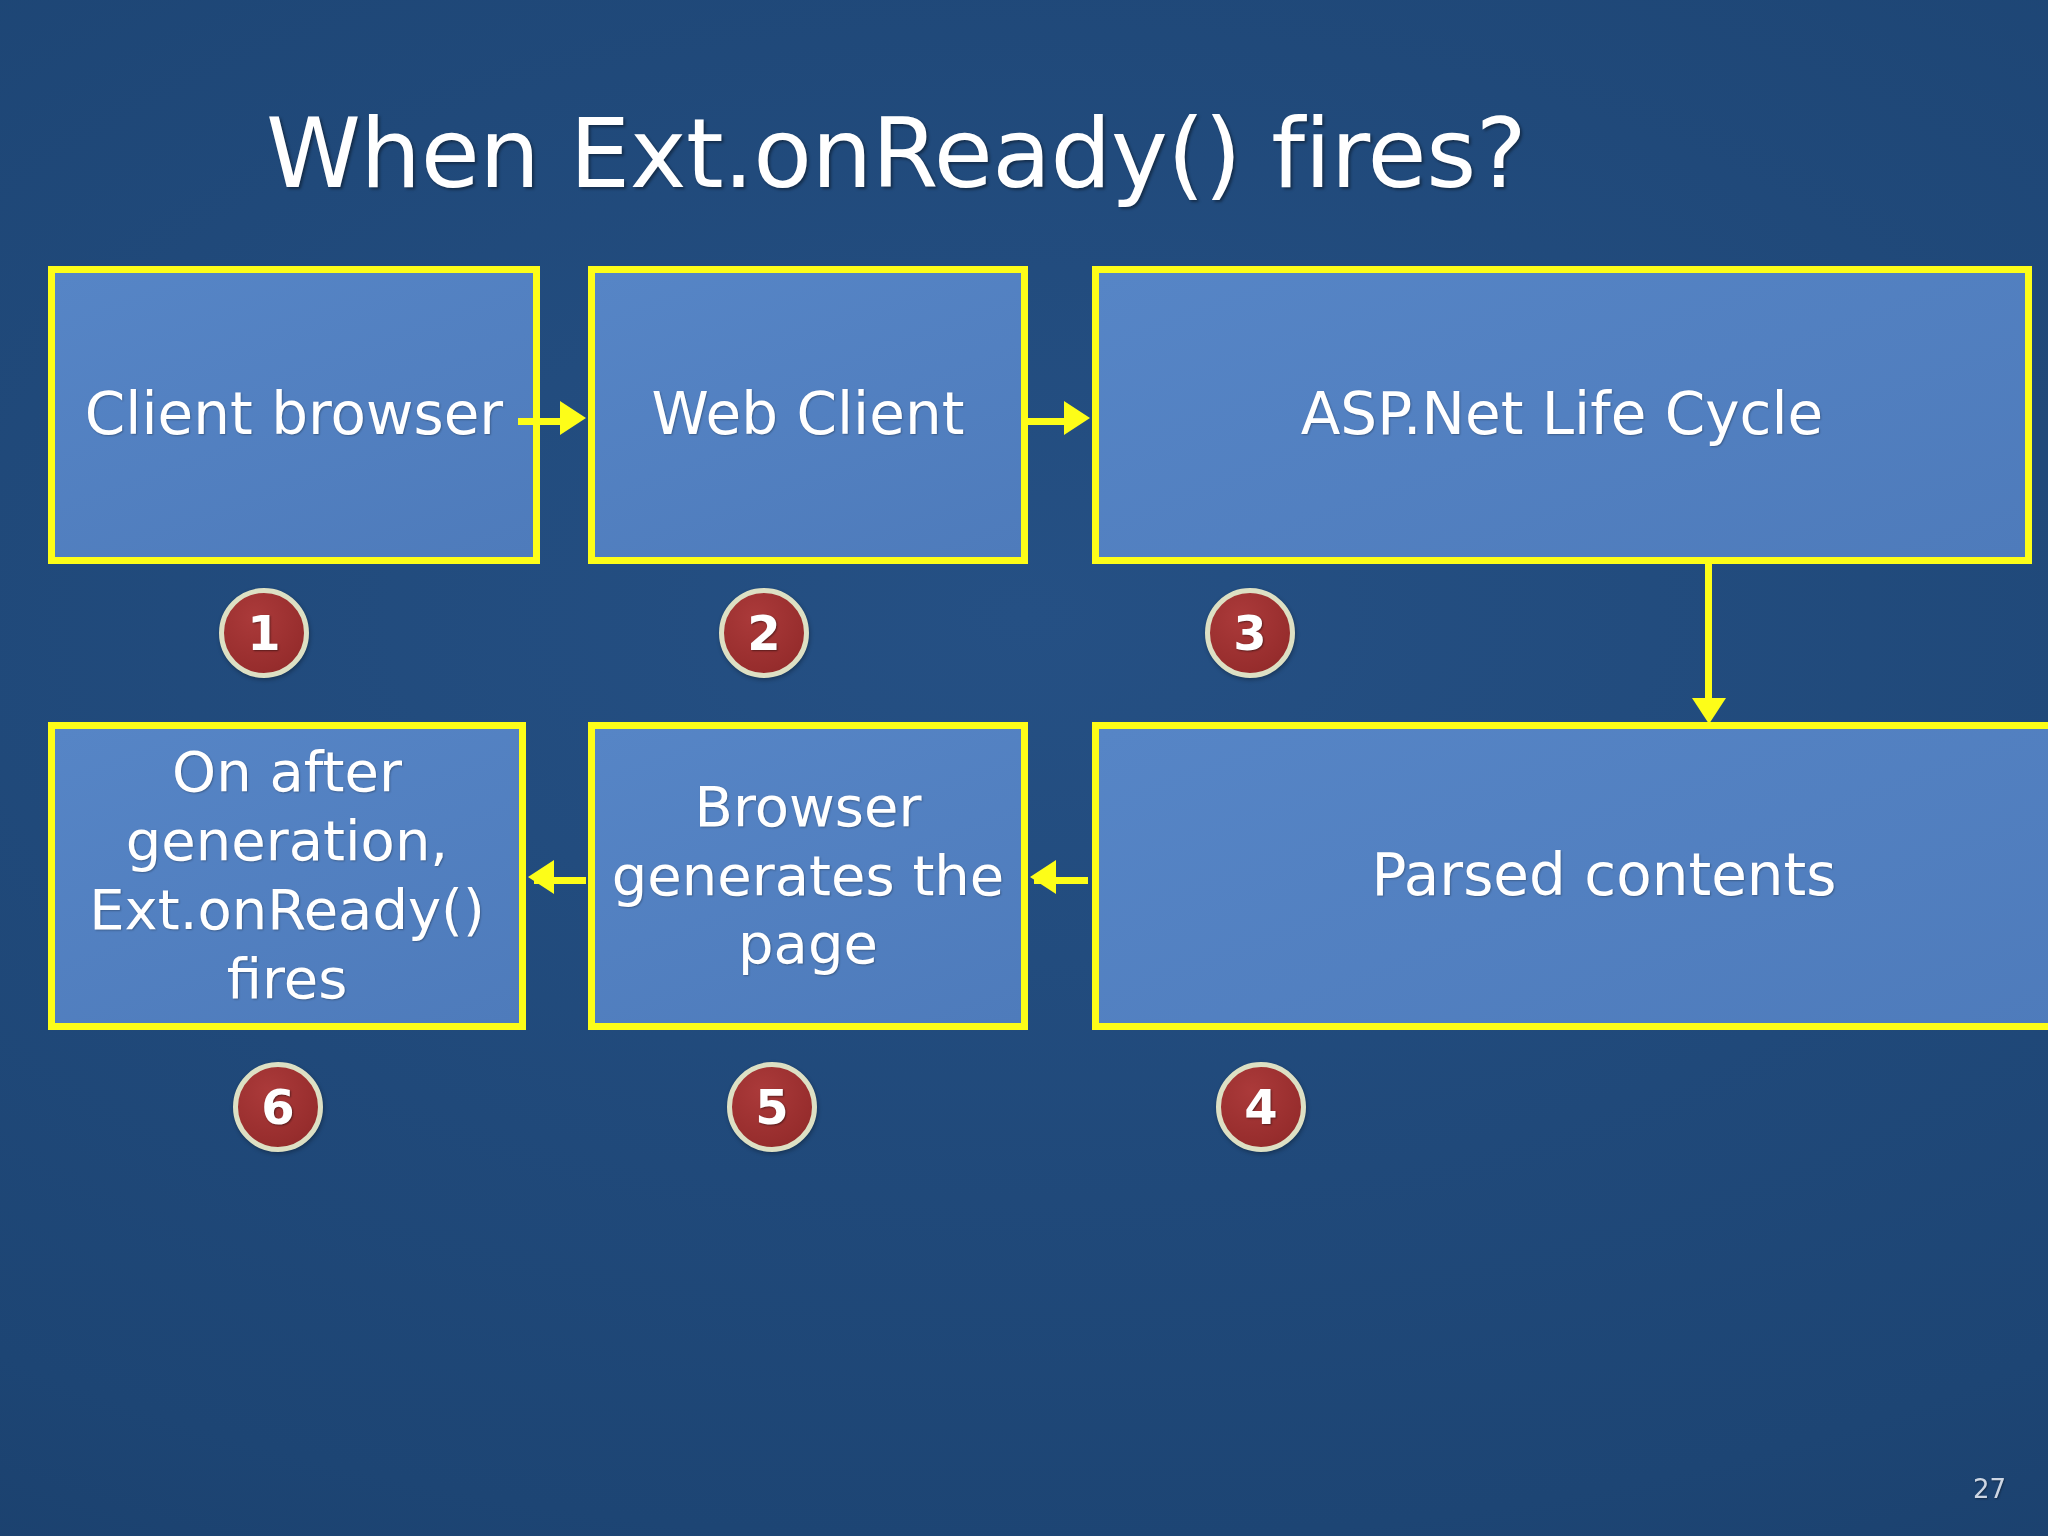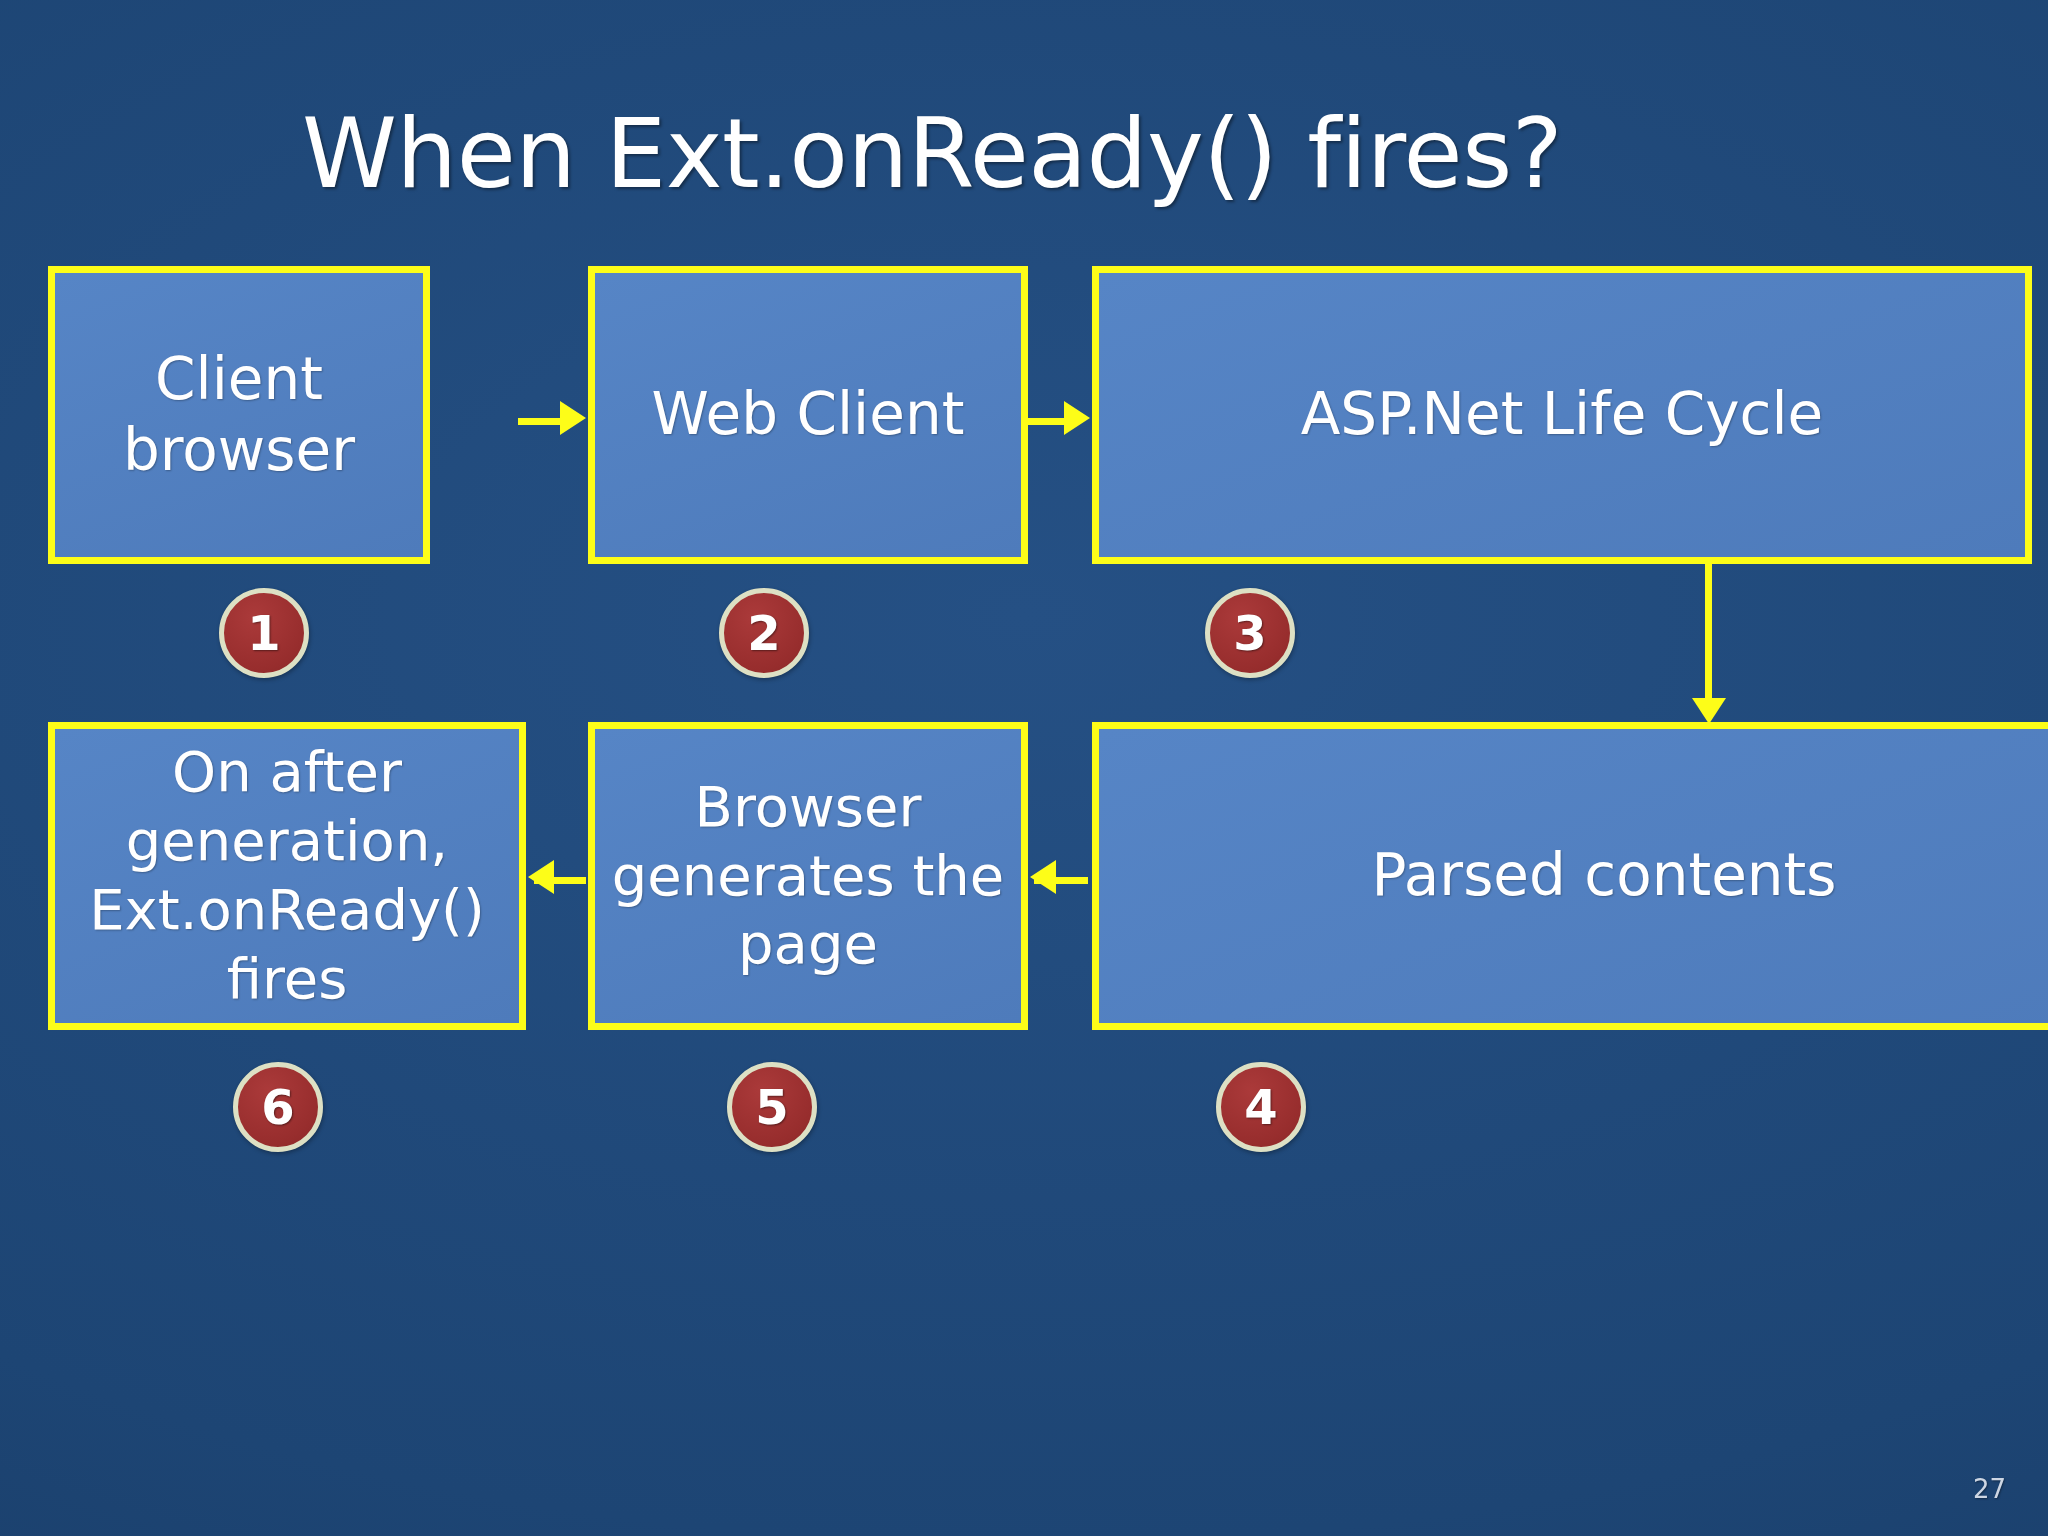--- a/index.html
+++ b/index.html
@@ -30,21 +30,20 @@
     top: 104px;
     width: 1792px;
     text-align: center;
     color: #ffffff;
     font-size: 96px;
     font-weight: normal;
     letter-spacing: -0.5px;
     line-height: 1.05;
     text-shadow: 2px 2px 3px rgba(0,0,0,0.40);
     font-family: "DejaVu Sans", sans-serif;
-    margin-left: 36px;
   }
 
   
   .pbox {
     position: absolute;
     box-sizing: border-box;
     border: 7px solid #fdfd18;
     background: #517fc0;
     background-image: linear-gradient(160deg, #5685c6 0%, #4e7bbb 100%);
     display: flex;
@@ -53,21 +52,21 @@
     text-align: center;
     color: #ffffff;
     font-size: 58px;
     line-height: 1.23;
     padding: 6px 14px;
     text-shadow: 1px 1px 2px rgba(0,0,0,0.28);
     font-family: "DejaVu Sans", sans-serif;
   }
   .pbox span { display: block; width: 100%; }
 
-  #box-client   { left: 48px;   top: 266px;  width: 382px;  height: 298px; }
+  #box-client   { left: 48px;   top: 266px;  width: 492px;  height: 298px; }
   #box-server   { left: 588px;  top: 266px;  width: 440px;  height: 298px; }
   #box-aspnet   { left: 1092px; top: 266px;  width: 440px;  height: 298px; }
 
   
   #box-aspnet   { width: 440px; }
 
   #box-onafter  { left: 48px;   top: 722px;  width: 478px;  height: 308px; font-size: 56px; align-items: center; }
   #box-browser  { left: 588px;  top: 722px;  width: 440px;  height: 308px; font-size: 56px; }
   #box-parsed   { left: 1092px; top: 722px;  width: 440px;  height: 308px; }
 

